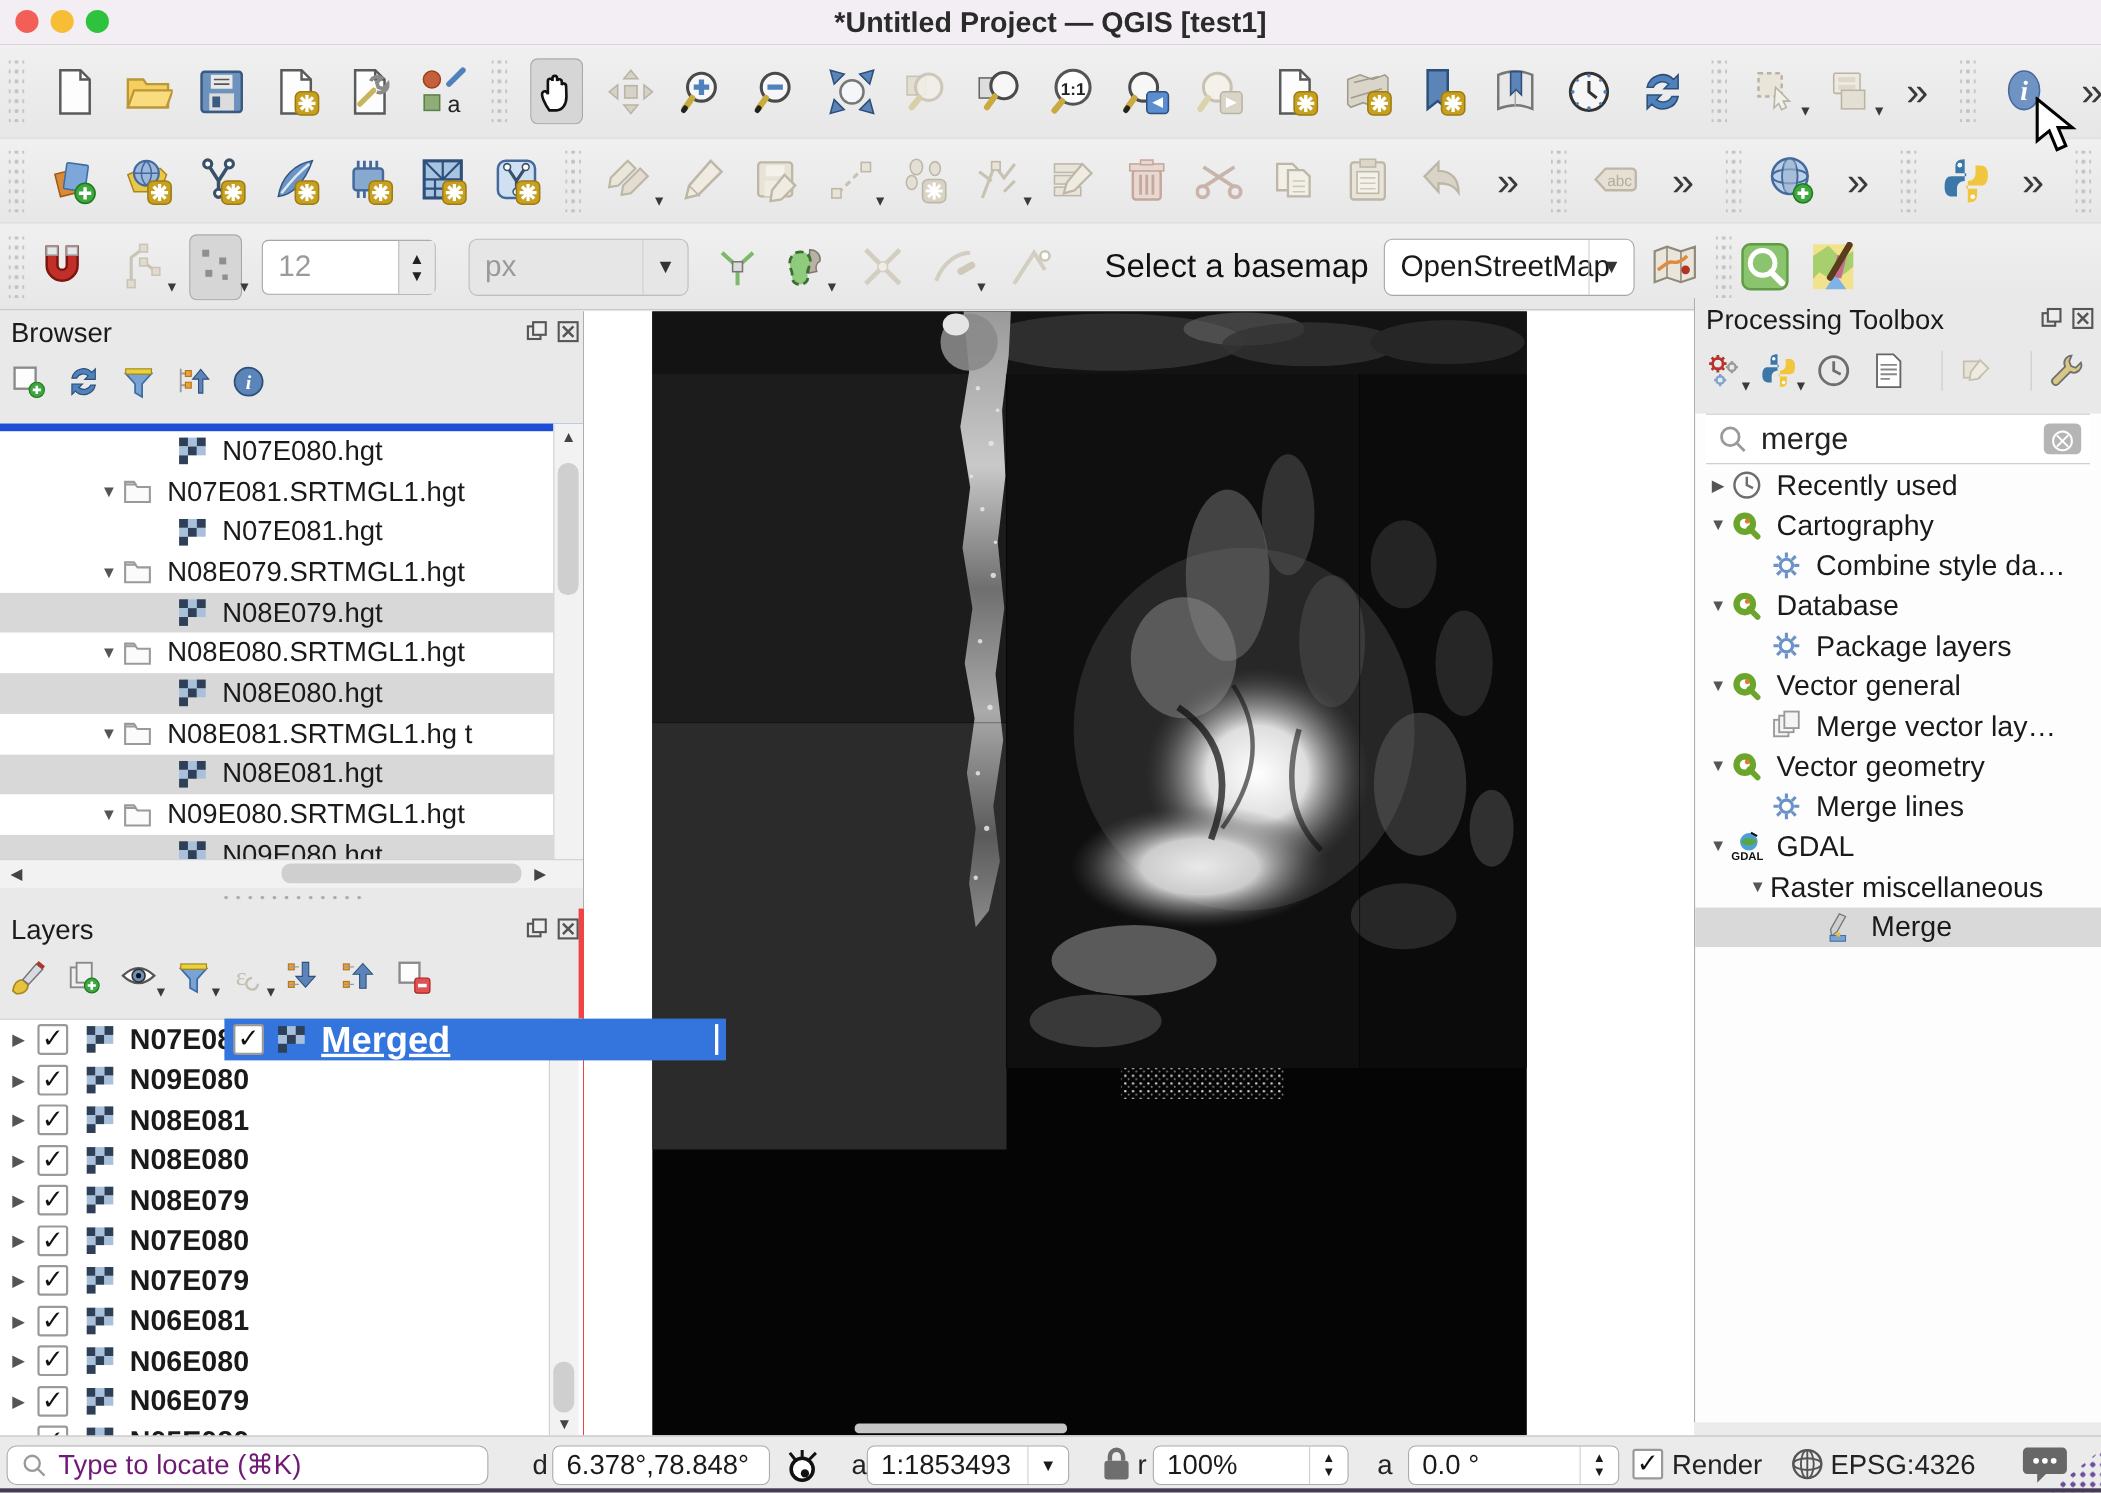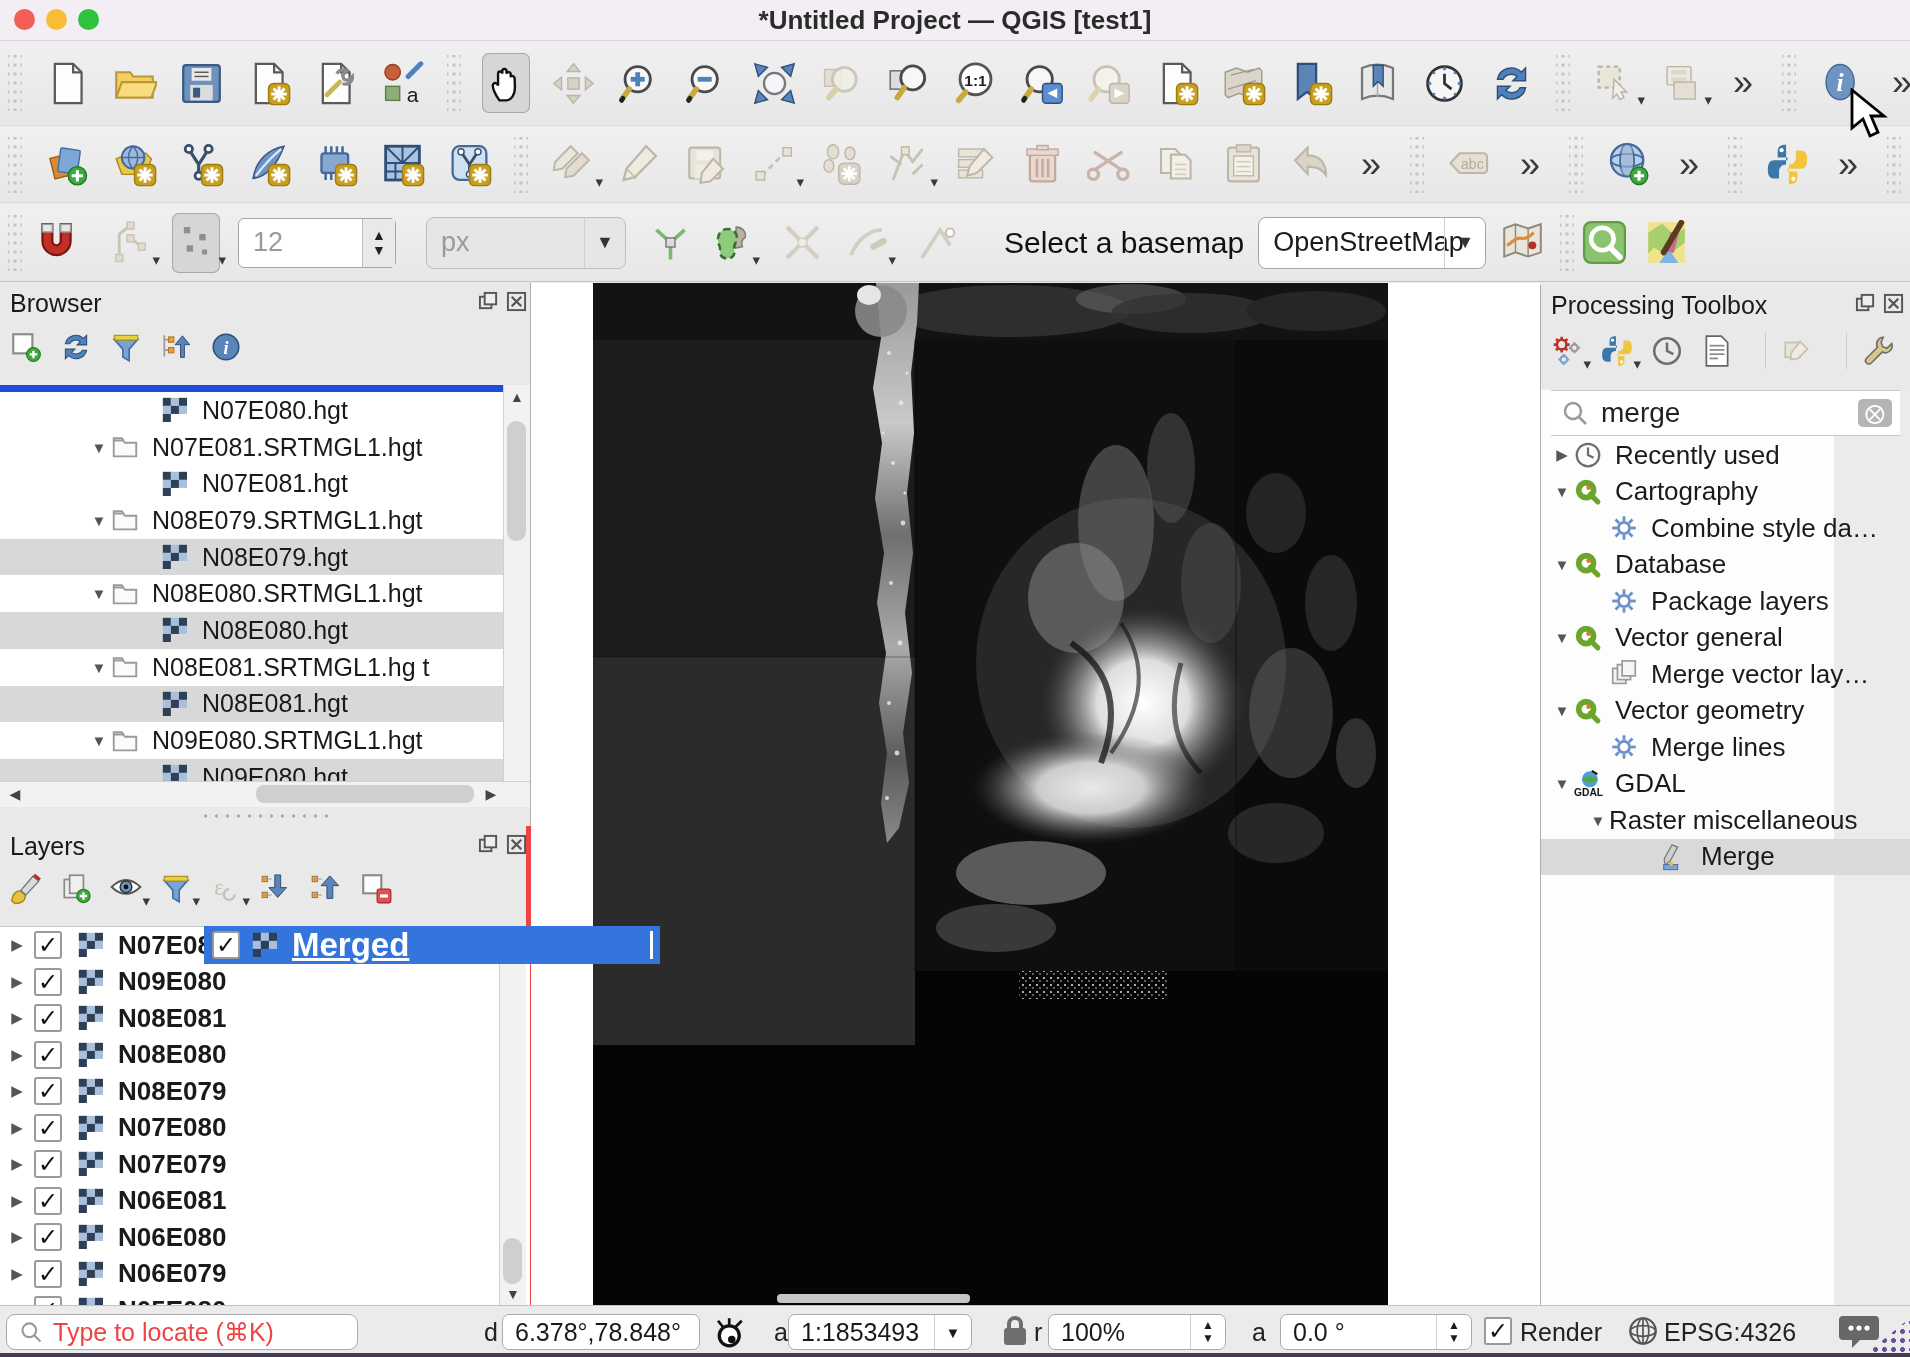--- a/index.html
+++ b/index.html
@@ -50,40 +50,40 @@
   #layers-list{position:absolute;left:0;top:100px;width:530px;height:379px;background:#fff;border-top:1px solid #c9c9c9;overflow:hidden;}
   .lrow{display:flex;align-items:center;height:36.5px;font-size:26px;font-weight:bold;white-space:nowrap;}
   .cb{width:28px;height:28px;border:2px solid #9a9a9a;border-radius:3px;background:#fff;display:flex;align-items:center;justify-content:center;font-size:24px;font-weight:bold;color:#111;flex:0 0 auto;box-sizing:border-box;line-height:24px;}
   #l-vscroll{position:absolute;right:0;top:100px;width:26px;height:379px;background:#f2f2f2;border-left:1px solid #d0d0d0;}
   #l-vthumb{position:absolute;left:3px;top:312px;width:19px;height:46px;background:#cfcfcf;border-radius:9px;}
   
   #canvas{position:absolute;left:531px;top:283px;width:1009px;height:1022px;background:#fff;}
   #canvas-hscroll{position:absolute;left:246px;top:1011px;width:193px;height:9px;background:#c6c6c6;border-radius:4px;}
   #rsplit{position:absolute;left:1543px;top:740px;width:10px;height:70px;background-image:radial-gradient(circle,#b8b8b8 1.6px,transparent 1.8px);background-size:10px 11px;}
   
-  #toolbox{position:absolute;left:1540px;top:285px;width:294px;height:1022px;background:#fdfdfd;border-left:1px solid #aeaeae;box-sizing:border-box;}
+  #toolbox{position:absolute;left:1540px;top:271px;width:370px;height:1022px;background:#fdfdfd;border-left:1px solid #aeaeae;box-sizing:border-box;}
   #toolbox-head{position:absolute;left:0;top:0;width:369px;height:105px;background:#e9e9e9;}
   #tb-search{position:absolute;left:10px;top:105px;width:349px;height:44px;background:#fff;border-top:1px solid #c9c9c9;border-bottom:1px solid #c9c9c9;display:flex;align-items:center;}
   #tb-search .q{font-size:28px;color:#222;margin-left:12px;}
   #tb-clear{margin-left:auto;margin-right:8px;width:34px;height:28px;background:#b5b5b5;border-radius:5px;color:#fff;display:flex;align-items:center;justify-content:center;font-size:20px;}
   #toolbox-tree{position:absolute;left:0;top:152px;width:369px;bottom:0;overflow:hidden;}
   .xrow{display:flex;align-items:center;height:36.5px;font-size:26px;white-space:nowrap;}
   .xrow.hl{background:#d9d9d9;}
   
   #rename{position:absolute;left:204px;top:926px;width:456px;height:38px;background:#3375dd;display:flex;align-items:center;z-index:50;}
   #rename .cb{margin-left:8px;}
   #rename .ticon{margin-left:10px;margin-right:0;}
   #rename-text{margin-left:12px;color:#fff;font-size:33px;font-weight:bold;text-decoration:underline;}
   #caret{position:absolute;left:446px;top:5px;width:3px;height:28px;background:#fff;}
   
   #statusbar{position:absolute;left:0;top:1305px;width:1910px;height:52px;background:#ebebeb;border-top:1px solid #c2c2c2;}
   .sb{position:absolute;top:8px;height:36px;box-sizing:border-box;}
   .sb-box{border:1px solid #ababab;border-radius:7px;background:#fff;display:flex;align-items:center;font-size:25px;padding-left:12px;}
   .sb-label{font-size:25px;color:#222;top:12px;}
-  #sb-locate{left:6px;width:352px;border-radius:9px;color:#ef4444;}
+  #sb-locate{left:6px;width:438px;border-radius:9px;color:#701a75;}
   #bottom-strip{position:absolute;left:0;top:1353px;width:1910px;height:4px;background:#463a54;}
   #purple-corner{position:absolute;right:0;top:1318px;width:48px;height:39px;
      background-image:radial-gradient(circle,#6a4e9c 2.2px,transparent 2.5px);background-size:9px 9px;
      clip-path:polygon(100% 0,100% 100%,0 100%);}
   #cursor{position:absolute;left:1848px;top:88px;z-index:99;}
 </style>
 </head>
 <body>
 
 <div id="app">

